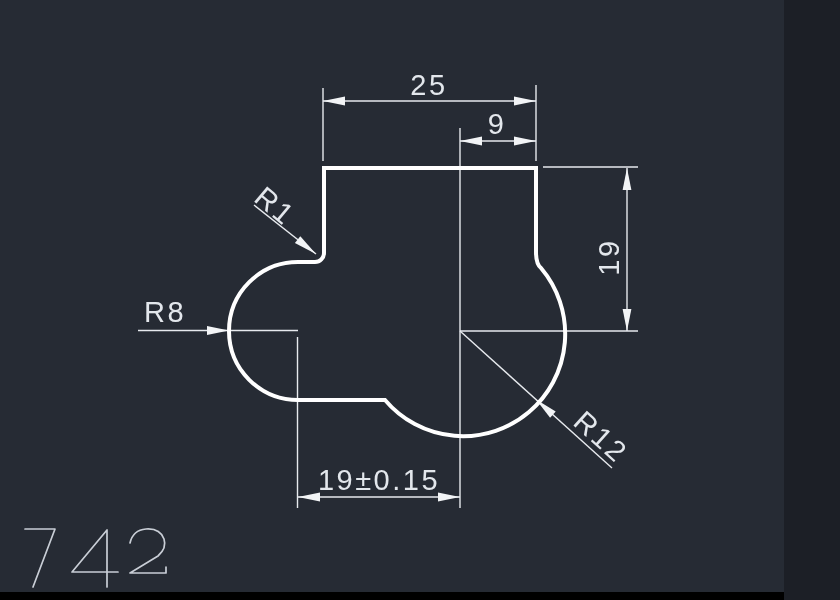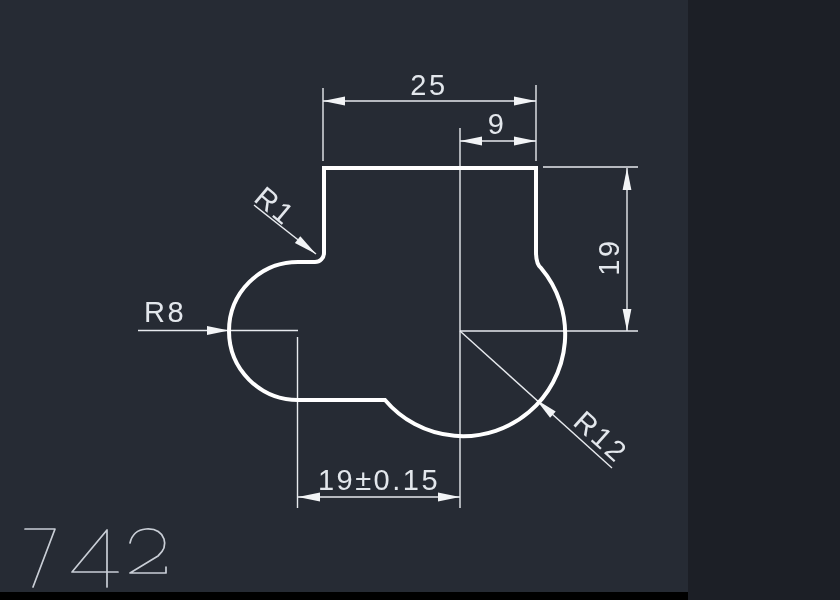--- a/index.html
+++ b/index.html
@@ -2,21 +2,21 @@
 <html><head>
 <meta charset="utf-8">
 <style>
   html, body {
     margin: 0;
     padding: 0;
     background: #1c1f26;
   }
   .viewport {
     position: relative;
-    width: 688px;
+    width: 784px;
     height: 600px;
     overflow: hidden;
   }
   svg { display: block; }
   text.dim {
     font-family: "Liberation Sans", sans-serif;
     font-size: 29px;
     letter-spacing: 2.5px;
     fill: #e3e7ec;
   }

